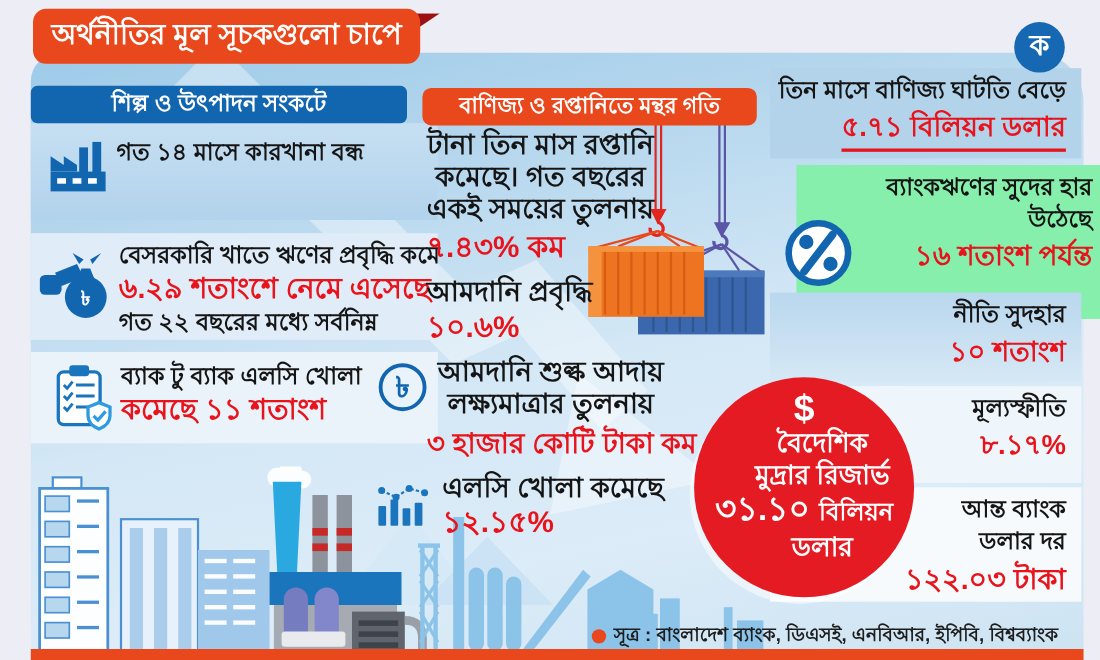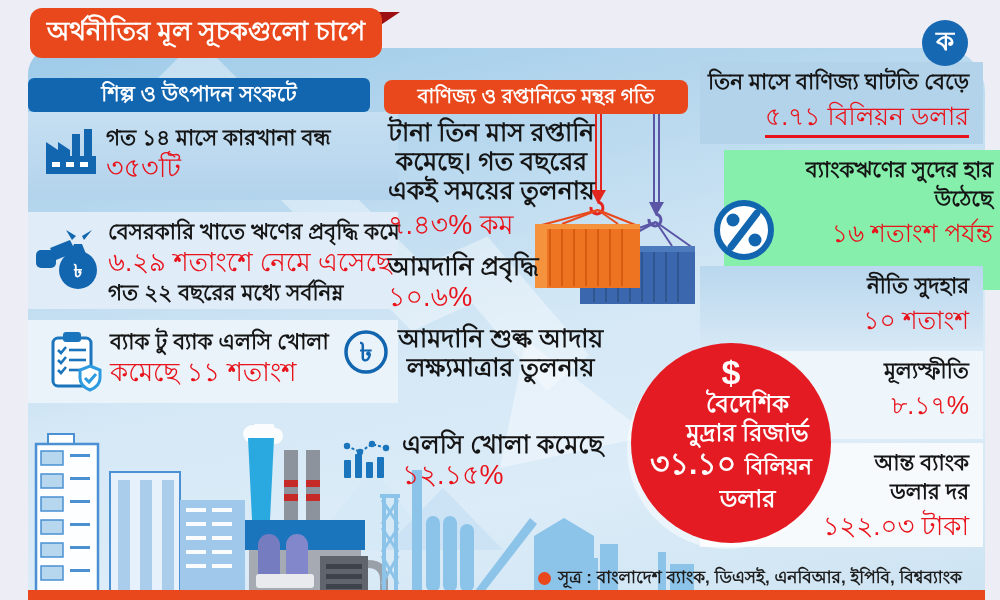--- a/index.html
+++ b/index.html
@@ -41,21 +41,21 @@
   .col-header.mid{left:384px;top:80px;width:304px;background:#e8481c;border-radius:8px;font-size:20px;}
   
   .band{left:28px;width:370px;z-index:1;}
   .band.b1{top:112px;height:88px;background:linear-gradient(#c6dff2,#b2d3ec);}
   .band.b2{top:212px;height:97px;background:#e0edf8;}
   .band.b3{top:320px;height:83px;background:#eaf3fa;}
   
   .t{z-index:3;}
   .line{font-size:21.5px;font-weight:600;color:#151515;line-height:28px;white-space:nowrap;}
   .line.mid{font-size:25px;line-height:29px;text-align:center;}
-  .val{font-size:26px;font-weight:400;color:#e8131b;line-height:33px;white-space:nowrap;}
+  .val{font-size:26px;font-weight:700;color:#e8131b;line-height:33px;white-space:nowrap;}
   .val.big{font-size:27px;}
   .rightbox{left:700px;width:283px;z-index:1;text-align:right;padding:6px 14px 0 0;box-sizing:border-box;}
   .rb1{top:62px;height:82px;background:#b3d3eb;}
   .rb2{top:150px;height:140px;background:#86efac;margin-left:24px;}
   .rb3{top:266px;height:81px;background:linear-gradient(#b9d7ee,#d6e8f5);}
   .rb4{top:351px;height:88px;background:#eef5fb;}
   .rb5{top:443px;height:104px;background:#f7fafd;}
   .rightbox .line{font-size:21.5px;line-height:29px;}
   .rightbox .val{font-size:25px;margin-top:3px;}
   .ul{display:inline-block;border-bottom:3px solid #e8131b;padding-bottom:2px;}
@@ -107,21 +107,20 @@
       <polygon points="2,30 2,16 14,24 14,16 26,24 26,30"></polygon>
     </g>
     <g fill="#ffffff">
       <rect x="8" y="36" width="8" height="5"></rect>
         <rect x="22" y="36" width="8" height="5"></rect>
         <rect x="36" y="36" width="8" height="5"></rect>
     </g>
   </svg>
   <div class="abs t" style="left:106px;top:124px">
     <div class="line">গত ১৪ মাসে কারখানা বন্ধ</div>
-    <div class="val big">৩৫৩টি</div>
   </div>
 
   <svg class="abs t" style="left:36px;top:226px" width="68" height="68" viewBox="0 0 68 68">
     <g fill="#1266b0">
       <rect x="0" y="24" width="20" height="18" rx="5"></rect>
       <polygon points="14,22 34,14 40,26 20,34"></polygon>
       <circle cx="42" cy="44" r="19"></circle>
       <polygon points="34,28 50,28 46,18 38,18"></polygon>
       <rect x="35" y="24" width="14" height="6" rx="3"></rect>
       <polygon points="36,14 30,4 40,10"></polygon>
@@ -167,20 +166,21 @@
   </div>
 
   <svg class="abs t" style="left:342px;top:328px" width="48" height="48" viewBox="0 0 48 48">
     <circle cx="24" cy="24" r="20" fill="none" stroke="#1266b0" stroke-width="3.5"></circle>
     <text x="24" y="33" font-size="26" font-weight="bold" fill="#1266b0" text-anchor="middle">৳</text>
   </svg>
   <div class="abs t" style="left:398px;top:324px">
     <div class="line mid">আমদানি শুল্ক আদায়</div>
     <div class="line mid">লক্ষ্যমাত্রার তুলনায়</div>
   </div>
+  <div class="abs t val" style="left:388px;top:388px;font-size:25.5px">৩ হাজার কোটি টাকা কম</div>
 
   <svg class="abs t" style="left:342px;top:438px" width="52" height="42" viewBox="0 0 52 42">
     <g fill="#1b75bc">
       <rect x="2" y="22" width="7" height="18" rx="1"></rect>
       <rect x="13" y="16" width="7" height="24" rx="1"></rect>
       <rect x="24" y="24" width="7" height="16" rx="1"></rect>
       <rect x="35" y="19" width="7" height="21" rx="1"></rect>
     </g>
     <polyline points="5,8 18,14 30,6 44,10" fill="none" stroke="#1b75bc" stroke-width="2" stroke-dasharray="3 2"></polyline>
     <g fill="#1b75bc">

